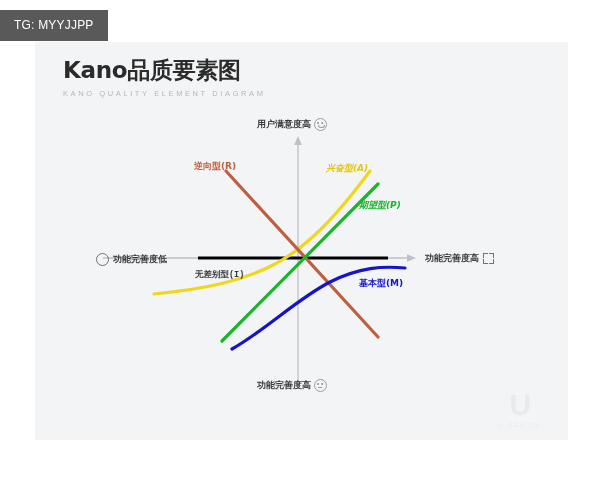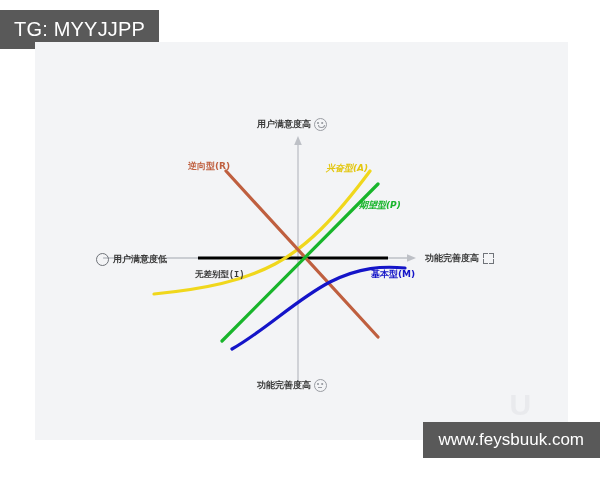--- a/index.html
+++ b/index.html
@@ -8,21 +8,21 @@
     background:#ffffff;
     font-family:"Liberation Sans","DejaVu Sans",sans-serif;
     position:relative;
   }
   #root{position:absolute;inset:0;}
 
   
   .tg-tag{
     position:absolute;left:0;top:10px;
     background:#595959;color:#ffffff;
-    font-size:20px;line-height:1;
+    font-size:12px;line-height:1;
     padding:9px 14px 10px 14px;
     letter-spacing:.2px;
     white-space:nowrap;
   }
 
   
   .site-bar{
     position:absolute;right:0;bottom:22px;
     background:#595959;color:#ffffff;
     font-size:17px;line-height:1;
@@ -113,20 +113,24 @@
 </style>
 </head>
 <body>
 
 <div id="root">
 
   <div class="tg-tag">TG: MYYJJPP</div>
 
   <div class="card">
 
+    <div class="title-block">
+      <div class="title-cn">Kano品质要素图</div>
+      <div class="title-en">KANO  QUALITY  ELEMENT  DIAGRAM</div>
+    </div>
 
     <div class="chart">
 
       <svg width="533" height="398" viewBox="0 0 533 398">
 
         <line x1="263" y1="100" x2="263" y2="345" stroke="#bdc0c6" stroke-width="1.3"></line>
         <polygon points="263,94 259.2,103 266.8,103" fill="#bdc0c6"></polygon>
 
         <line x1="68" y1="216" x2="375" y2="216" stroke="#bdc0c6" stroke-width="1.3"></line>
         <polygon points="381,216 372,212.2 372,219.8" fill="#bdc0c6"></polygon>
@@ -144,41 +148,40 @@
 
       <div class="lbl lbl-axis" style="left:222px;top:76px;">
         <span>用户满意度高</span><span class="axis-icon"><span class="face happy"></span></span>
       </div>
 
       <div class="lbl lbl-axis" style="left:222px;top:337px;">
         <span>功能完善度高</span><span class="axis-icon"><span class="face sad"></span></span>
       </div>
 
       <div class="lbl lbl-axis" style="left:61px;top:211px;">
-        <span class="circ-icon"></span><span>用户满意度低</span>
+        <span class="circ-icon"></span><span>功能完善度低</span>
       </div>
 
       <div class="lbl lbl-axis" style="left:390px;top:211px;">
         <span>功能完善度高</span><span class="sq-icon"><i></i><i></i><i></i><i></i></span>
       </div>
 
-      <div class="lbl lbl-series" style="left:153px;top:120px;color:#bf5f3f;">逆向型(R)</div>
+      <div class="lbl lbl-series" style="left:159px;top:120px;color:#bf5f3f;">逆向型(R)</div>
 
       <div class="lbl lbl-series" style="left:291px;top:122px;color:#e3c711;font-style:italic;">兴奋型(A)</div>
 
       <div class="lbl lbl-series" style="left:324px;top:159px;color:#18b52b;font-style:italic;">期望型(P)</div>
 
-      <div class="lbl lbl-series" style="left:324px;top:228px;color:#1414c8;margin-left:12px;">基本型(M)</div>
+      <div class="lbl lbl-series" style="left:324px;top:237px;color:#1414c8;">基本型(M)</div>
 
       <div class="lbl lbl-flat" style="left:160px;top:229px;font-family:Liberation Mono, monospace;">无差别型(I)</div>
 
     </div>
 
     <div class="watermark">
       <div class="wm-mark">U</div>
       <div class="wm-text">U-DESIGN</div>
     </div>
 
   </div>
 
-  <div class="site-bar">www.feysbuuk.com</div>
 
 </div>
 
 </body></html>

